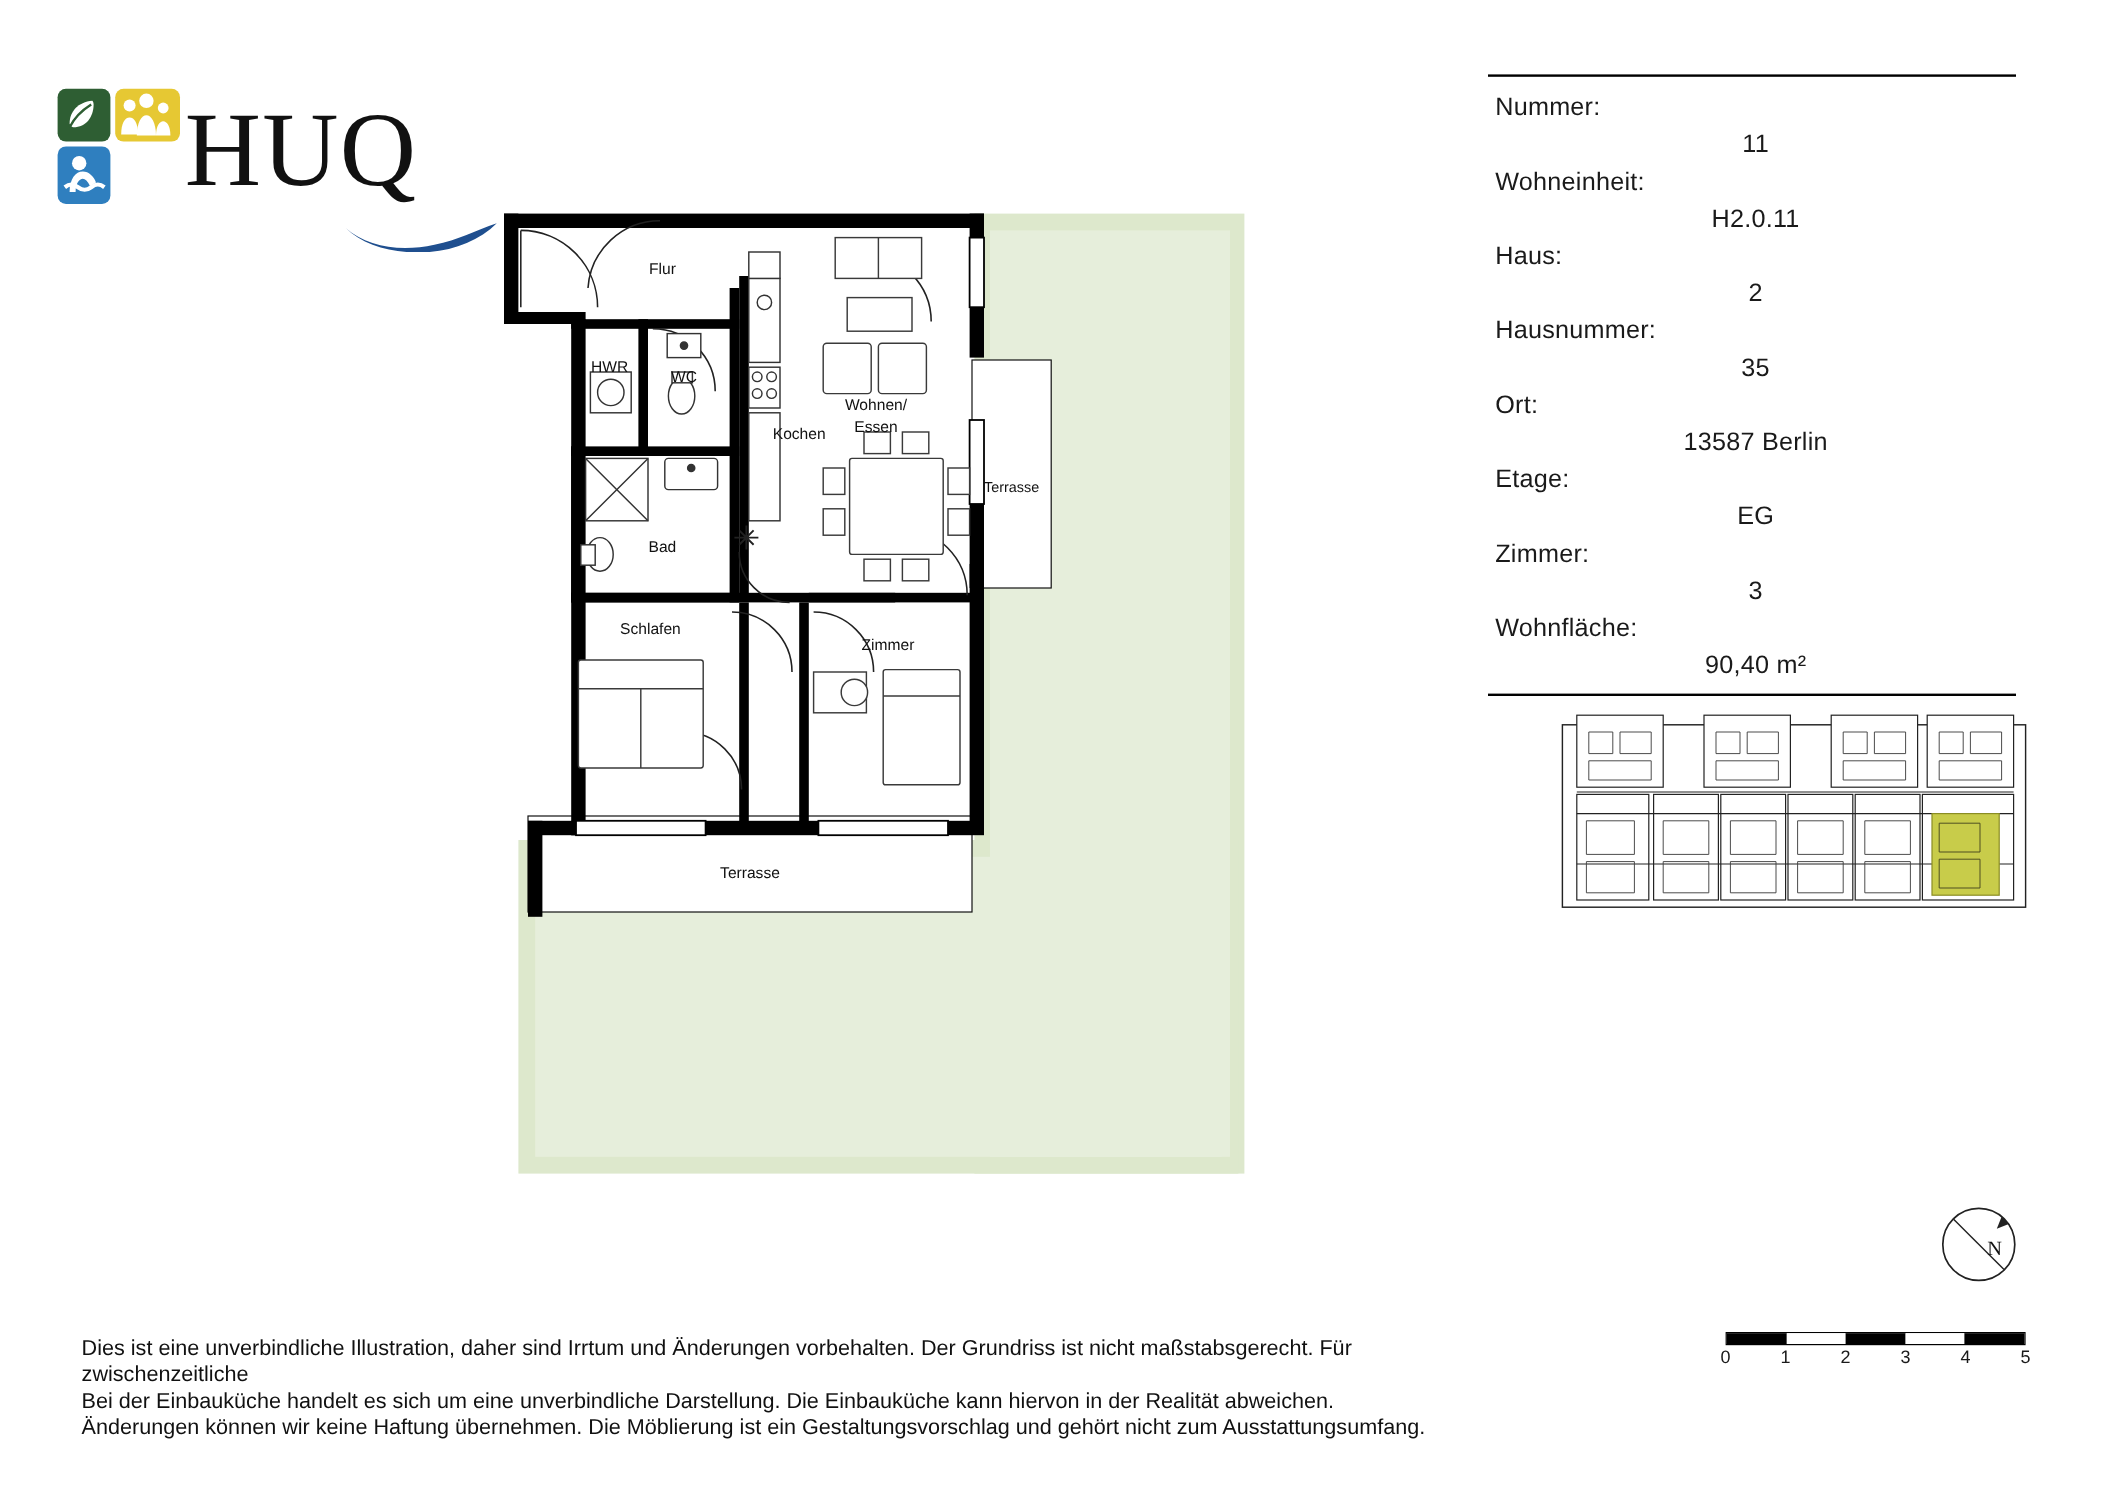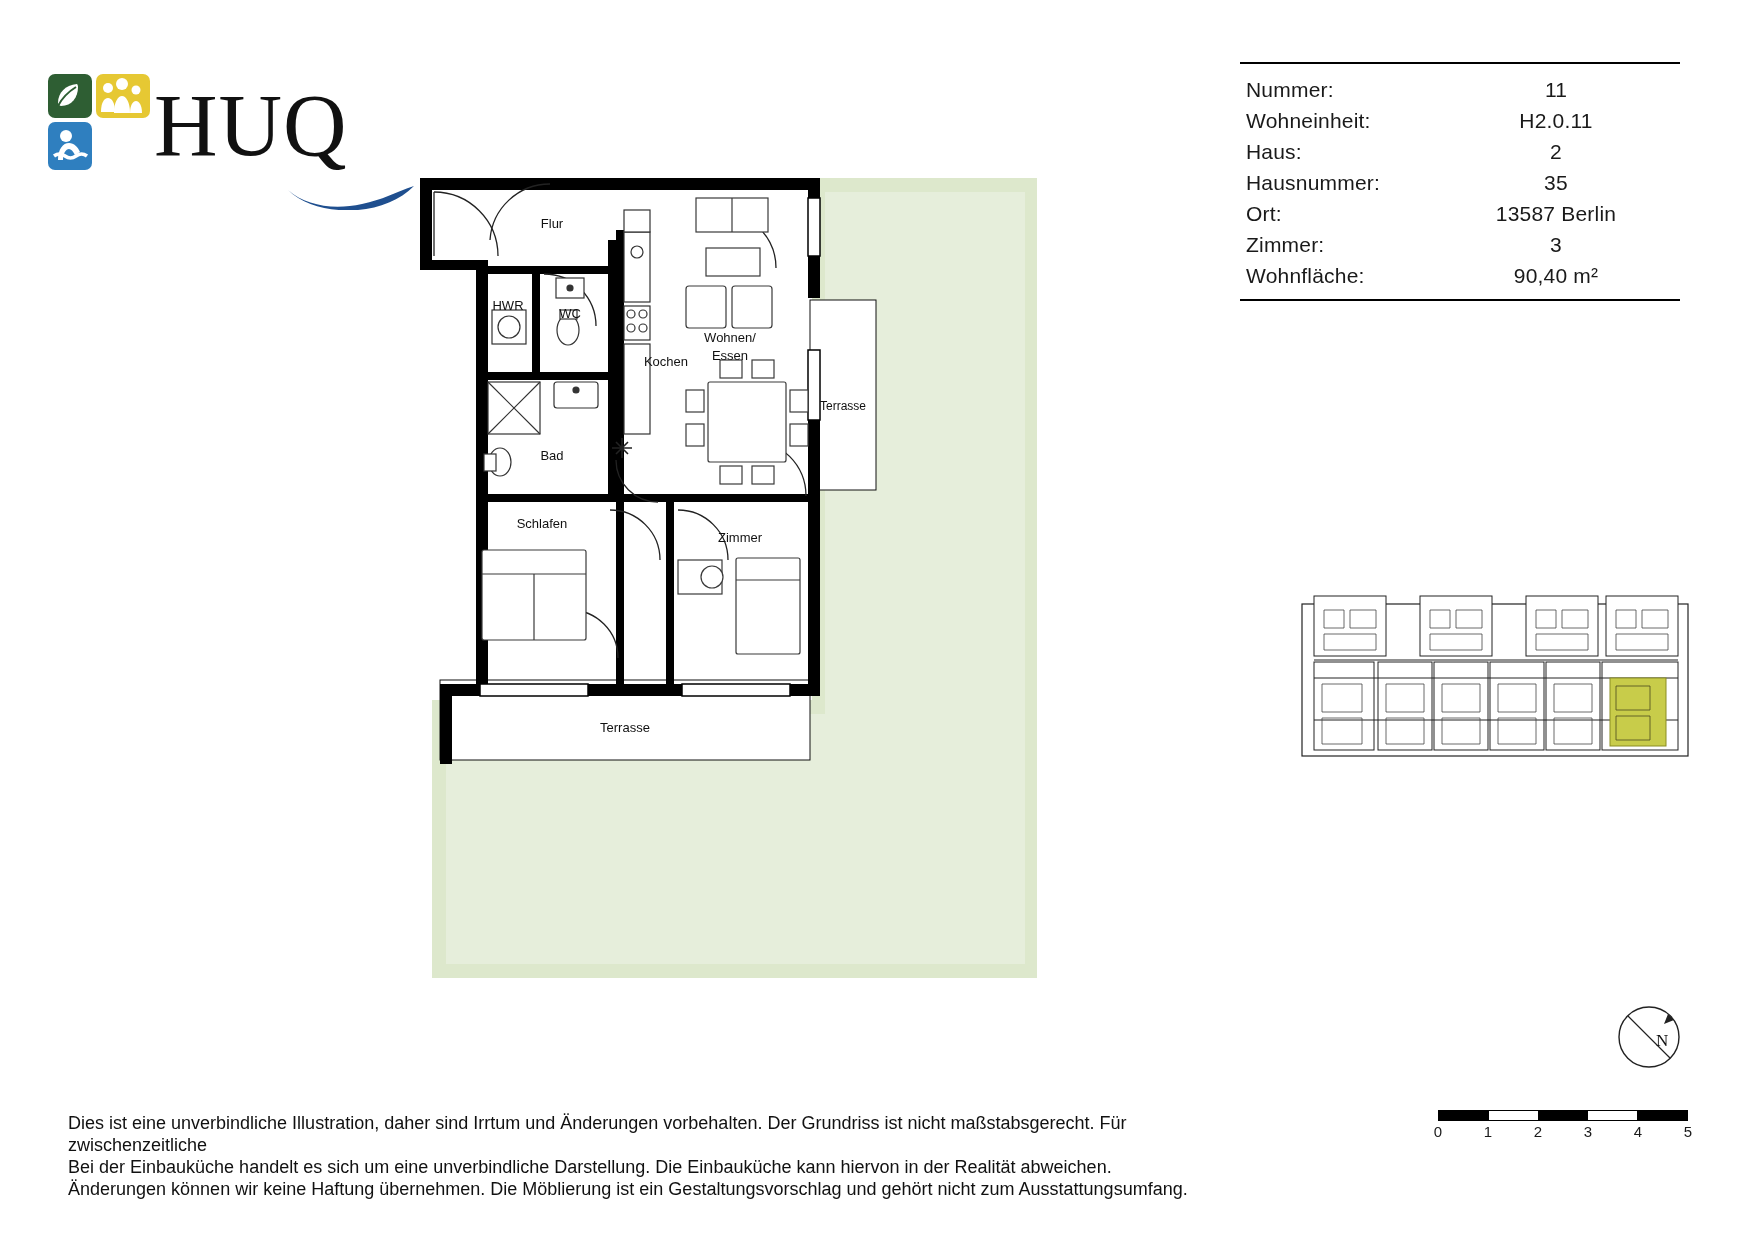--- a/index.html
+++ b/index.html
@@ -63,20 +63,21 @@
     width: 100%;
   }
   .info-rows {
     padding: 10px 0 8px 6px;
   }
   .info-row {
     display: flex;
     font-size: 21px;
     line-height: 31px;
     letter-spacing: .2px;
+    flex-direction: column;
   }
   .info-label { width: 186px; }
   .info-value { flex: 1; text-align: center; }
 
   
   .plan {
     position: absolute;
     left: 420px;
     top: 170px;
     width: 740px;
@@ -196,20 +197,24 @@
       <div class="info-label">Haus:</div>
       <div class="info-value">2</div>
     </div>
     <div class="info-row">
       <div class="info-label">Hausnummer:</div>
       <div class="info-value">35</div>
     </div>
     <div class="info-row">
       <div class="info-label">Ort:</div>
       <div class="info-value">13587 Berlin</div>
+    </div>
+    <div class="info-row">
+      <div class="info-label">Etage:</div>
+      <div class="info-value">EG</div>
     </div>
     <div class="info-row">
       <div class="info-label">Zimmer:</div>
       <div class="info-value">3</div>
     </div>
     <div class="info-row">
       <div class="info-label">Wohnfläche:</div>
       <div class="info-value">90,40 m²</div>
     </div>
   </div>

